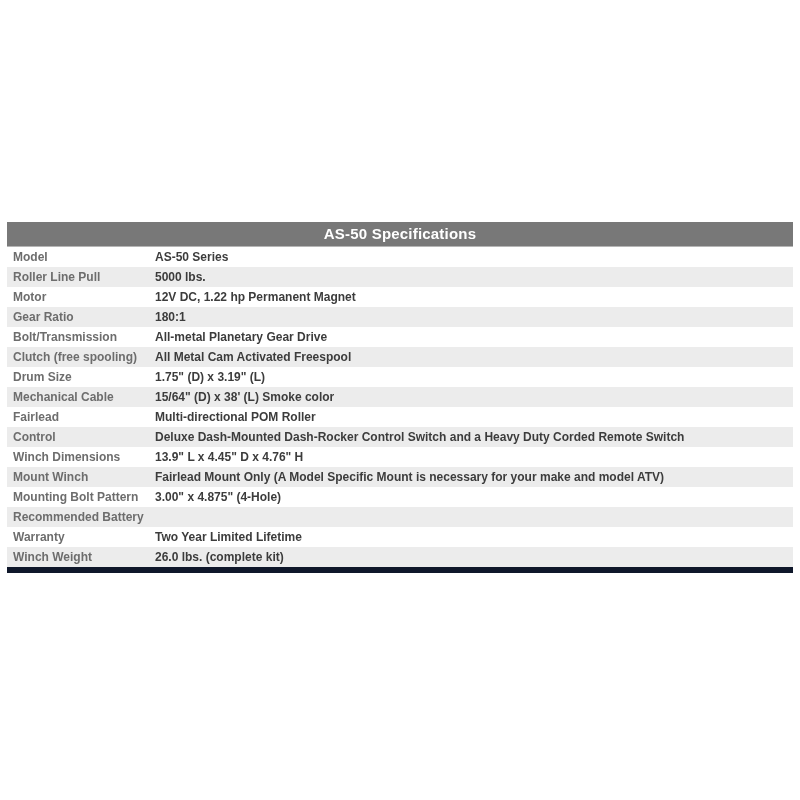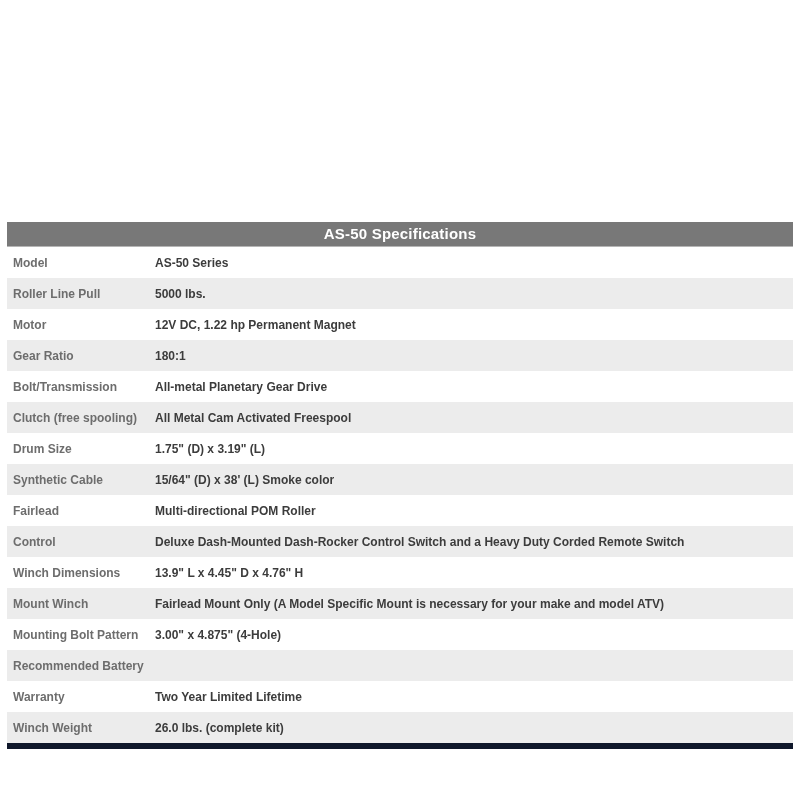--- a/index.html
+++ b/index.html
@@ -28,21 +28,21 @@
     color: var(--header-text, #ffffff);
     font-size: 15px;
     font-weight: bold;
     text-align: center;
     border-bottom: 1px solid #b5b5b5;
     letter-spacing: 0.2px;
   }
   .spec-row {
     display: flex;
     align-items: center;
-    height: 31px;
+    height: 20px;
     background: var(--row-bg, #ffffff);
   }
   .spec-row:nth-child(even) {
     background: var(--stripe-bg, #ececec);
   }
   .spec-label {
     flex: 0 0 142px;
     padding-left: 6px;
     font-size: 12px;
     font-weight: bold;
@@ -87,21 +87,21 @@
       </div>
       <div class="spec-row">
         <div class="spec-label">Clutch (free spooling)</div>
         <div class="spec-value">All Metal Cam Activated Freespool</div>
       </div>
       <div class="spec-row">
         <div class="spec-label">Drum Size</div>
         <div class="spec-value">1.75" (D) x 3.19" (L)</div>
       </div>
       <div class="spec-row">
-        <div class="spec-label">Synthetic Cable</div>
+        <div class="spec-label">Mechanical Cable</div>
         <div class="spec-value">15/64" (D) x 38' (L) Smoke color</div>
       </div>
       <div class="spec-row">
         <div class="spec-label">Fairlead</div>
         <div class="spec-value">Multi-directional POM Roller</div>
       </div>
       <div class="spec-row">
         <div class="spec-label">Control</div>
         <div class="spec-value">Deluxe Dash-Mounted Dash-Rocker Control Switch and a Heavy Duty Corded Remote Switch</div>
       </div>

